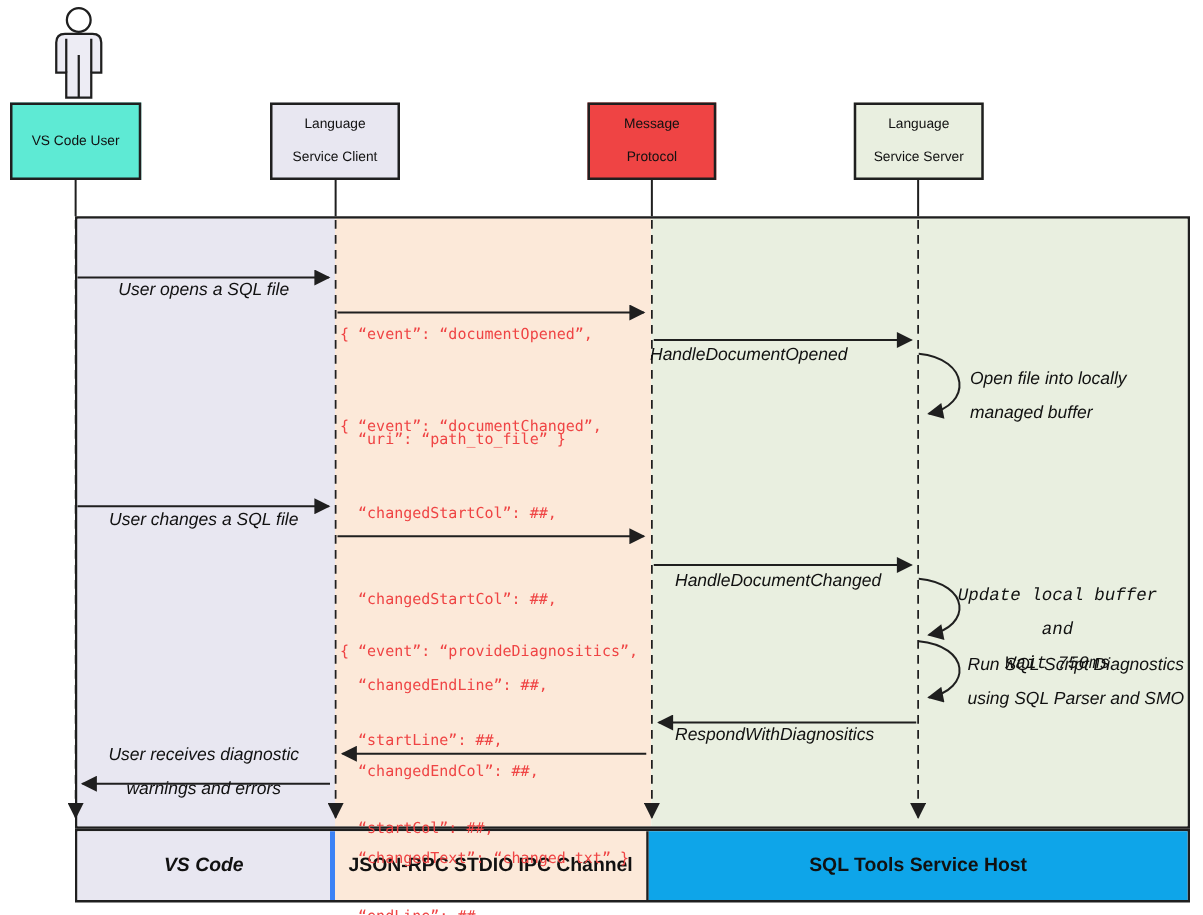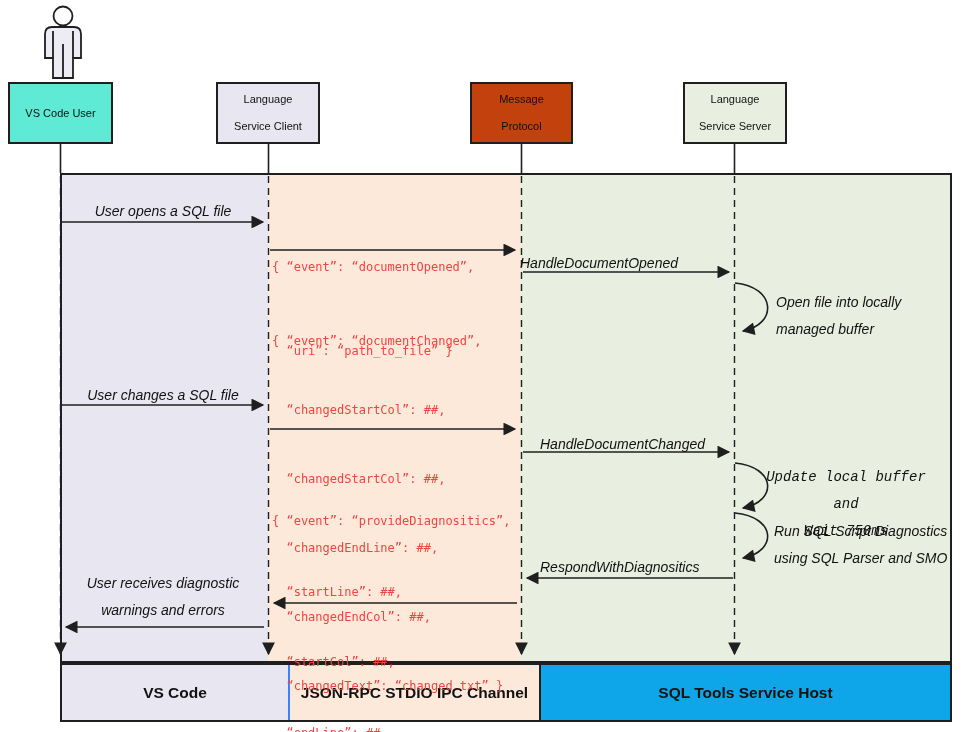--- a/index.html
+++ b/index.html
@@ -15,28 +15,29 @@
   .region {
     position:absolute; left:60px; top:173px; width:892px; height:490px;
     box-sizing:border-box; border:2px solid #1f1f1f; display:flex;
   }
   .footer {
     position:absolute; left:60px; top:663px; width:892px; height:59px;
     box-sizing:border-box; border:2px solid #1f1f1f; display:flex;
   }
   .cell { box-sizing:border-box; display:flex; align-items:center; justify-content:center; }
   .footer .cell { font-weight:bold; font-size:15.5px; }
-  .fc1 { width:228px; border-right:2px solid #3b82f6; }
+  .fc1 { width:206px; border-right:4px solid #3b82f6;font-style:italic; }
   .fc2 { width:251px; border-right:2px solid #1f1f1f;text-align:center; }
   .fc3 { flex:1; }
   .b1 { width:206px; } .b2 { width:253px; } .b3 { flex:1; }
   svg.overlay { position:absolute; left:0; top:0; pointer-events:none; }
   .msg {
     position:absolute; font-style:italic; font-size:14px; line-height:20px; color:#111;
     white-space:pre;
+    margin-top:20px;
   }
   .msg.center { text-align:center; white-space:pre-line; line-height:27px; }
   .json {
     position:absolute; font-family:"DejaVu Sans Mono", monospace; font-size:12px;
     color:#ef4444; white-space:pre;
   }
   .json div { height:auto; }
   .note {
     position:absolute; font-style:italic; font-size:14px; line-height:27px; color:#111;
     white-space:pre-line;
@@ -121,21 +122,21 @@
     </g>
   </svg>
 
   <div class="actor-box" style="left:8px; top:82px; width:105px; height:62px; background:#5eead4;">
     <span>VS Code User</span>
   </div>
   <div class="actor-box" style="left:216px; top:82px; width:104px; height:62px; background:#e8e7f1;">
     <span>Language</span>
     <span>Service Client</span>
   </div>
-  <div class="actor-box" style="left:470px; top:82px; width:103px; height:62px; background:#c2410c;">
+  <div class="actor-box" style="left:470px; top:82px; width:103px; height:62px; background:#ef4444;">
     <span>Message</span>
     <span>Protocol</span>
   </div>
   <div class="actor-box" style="left:683px; top:82px; width:104px; height:62px; background:#e9efe0;">
     <span>Language</span>
     <span>Service Server</span>
   </div>
 
   <div class="msg center" style="left:60px; top:198px; width:206px;">User opens a SQL file</div>
   <div class="msg" style="left:520px; top:253px;">HandleDocumentOpened</div>

